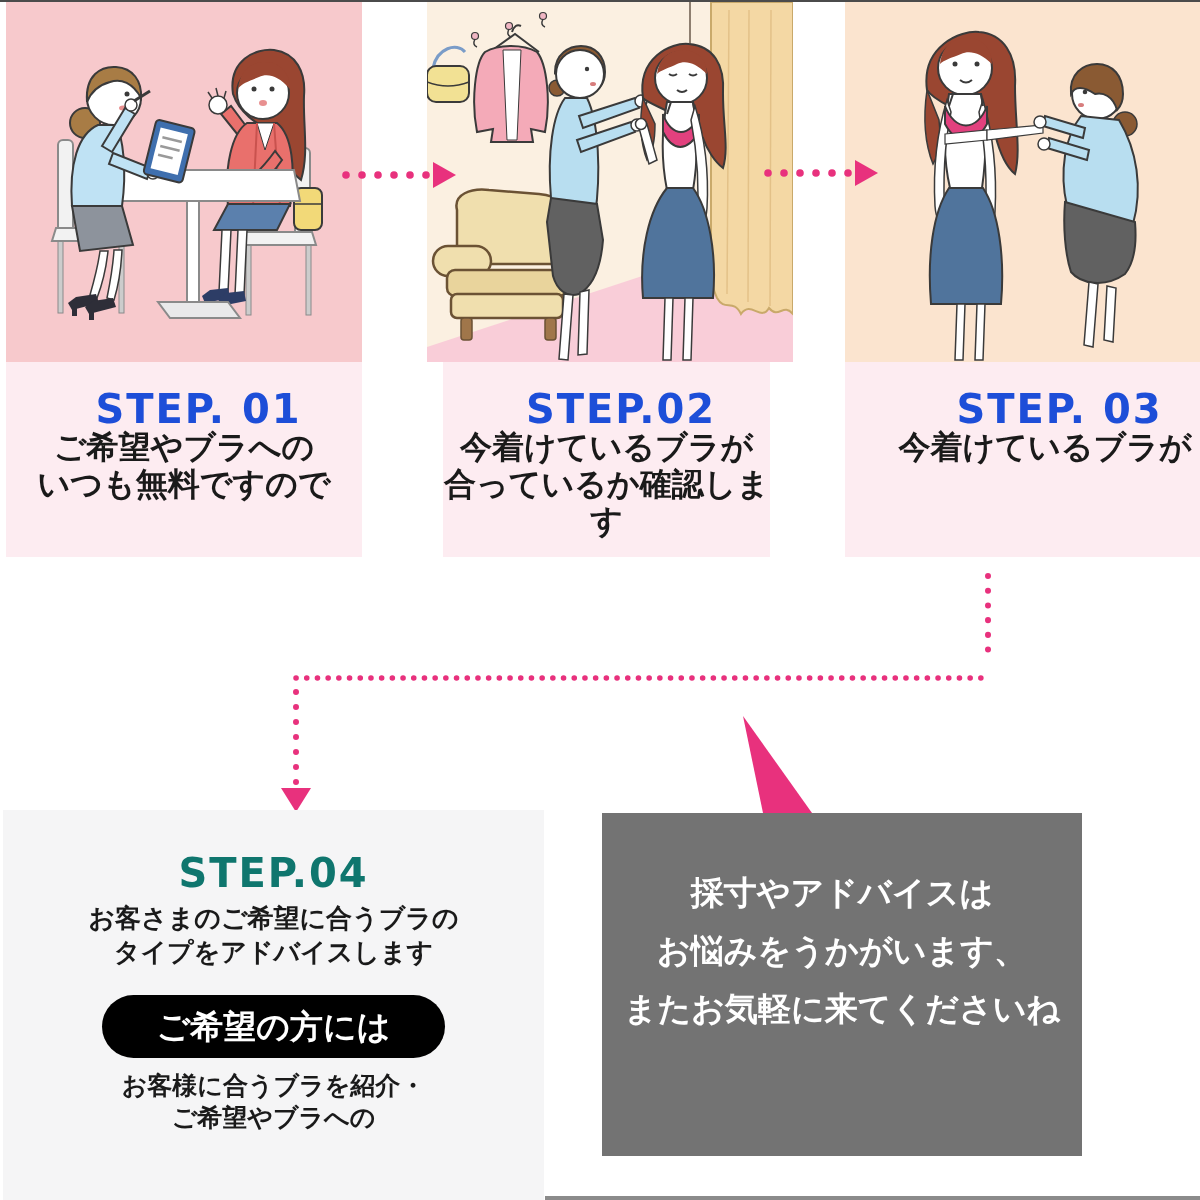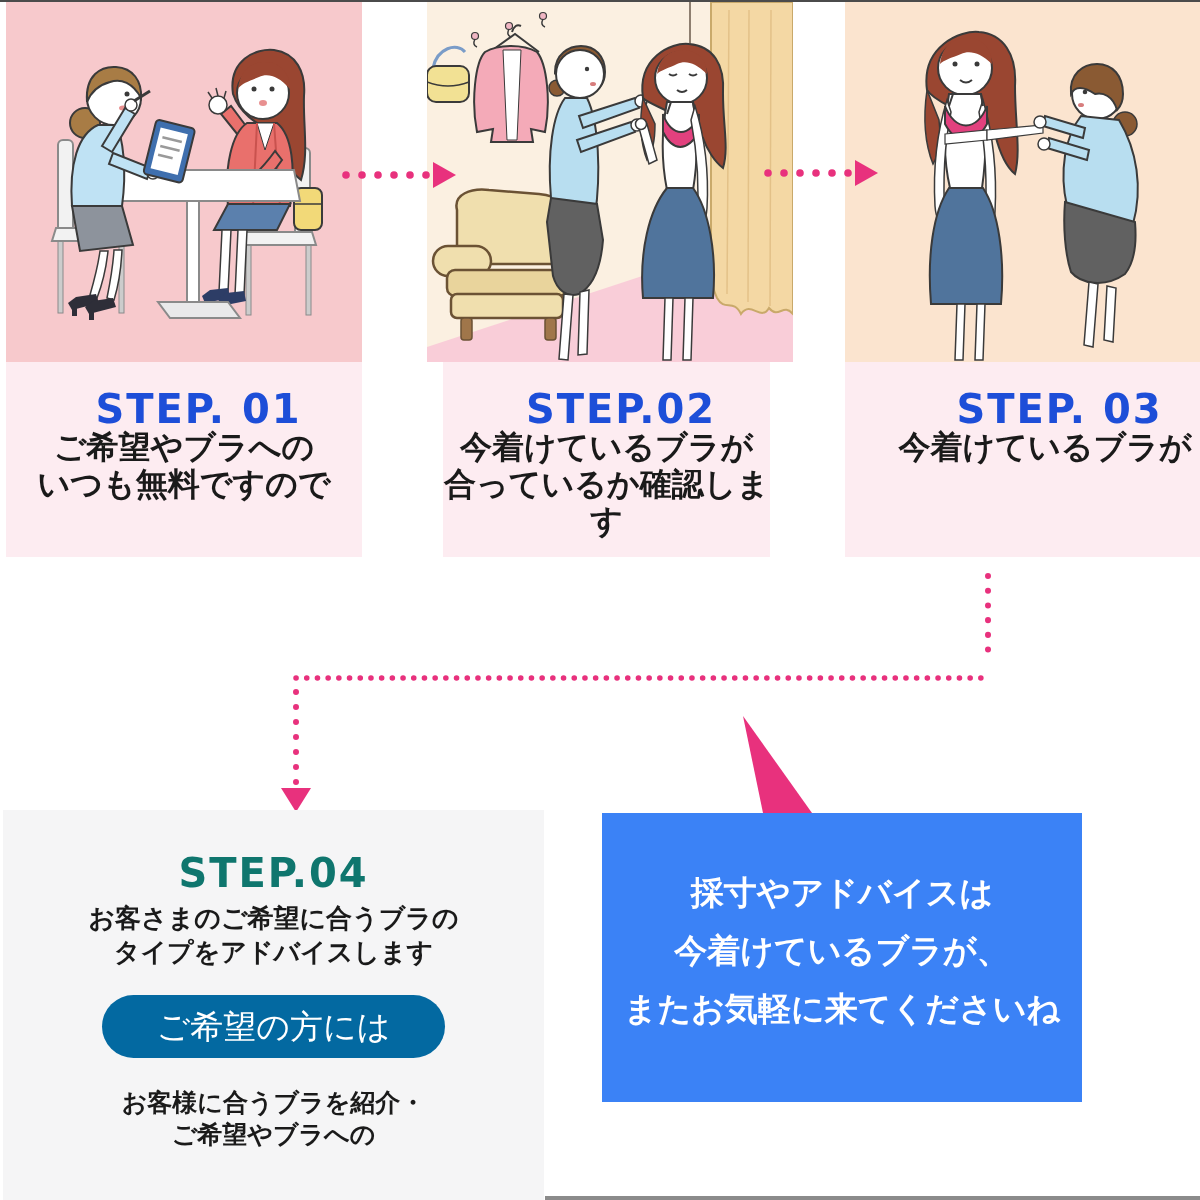--- a/index.html
+++ b/index.html
@@ -26,26 +26,26 @@
   .arrow-svg{position:absolute;width:120px;height:38px;}
   .arrow1{left:340px;top:156px;}
   .arrow2{left:762px;top:154px;}
 
   .connector-svg{position:absolute;left:0;top:0;width:1200px;height:1200px;pointer-events:none;}
 
   .step4-box{position:absolute;left:3px;top:810px;width:541px;height:390px;background:#f5f5f6;text-align:center;}
   .step4-label{margin-top:43px;font-size:40px;font-weight:800;color:#0f766e;letter-spacing:2px;line-height:1;}
   .step4-line{font-size:26px;font-weight:700;color:#1a1a1a;line-height:34px;}
   .step4-line.first{margin-top:8px;}
-  .pill{display:inline-block;margin-top:26px;background:#0369a1;color:#fff;
-        font-size:33px;font-weight:400;line-height:1;padding:15px 54px;border-radius:40px;}
+  .pill{display:inline-block;margin-top:26px;background:#000000;color:#fff;
+        font-size:33px;font-weight:700;line-height:1;padding:15px 54px;border-radius:40px;}
   .note-line{font-size:25px;font-weight:700;color:#1a1a1a;line-height:32px;}
-  .note-line.first{margin-top:29px;}
-
-  .bubble{position:absolute;left:602px;top:813px;width:480px;height:289px;background:#3b82f6;}
+  .note-line.first{margin-top:12px;}
+
+  .bubble{position:absolute;left:602px;top:813px;width:480px;height:343px;background:#737373;}
   .bubble-text{text-align:center;color:#fff;font-weight:800;font-size:33px;line-height:58px;padding-top:51px;}
   .tail-svg{position:absolute;left:718px;top:712px;width:110px;height:103px;}
 </style>
 </head>
 <body>
 
 <div class="stage">
 
   <div class="top-border"></div>
 
@@ -294,19 +294,19 @@
     <div class="note-line first">お客様に合うブラを紹介・</div>
     <div class="note-line">ご希望やブラへの</div>
   </div>
 
   <svg class="tail-svg" viewBox="0 0 110 103">
     <polygon points="25,4 94,101 45,101" fill="#e8317d"></polygon>
   </svg>
   <div class="bubble">
     <div class="bubble-text">
       <div>採寸やアドバイスは</div>
-      <div>今着けているブラが、</div>
+      <div>お悩みをうかがいます、</div>
       <div>またお気軽に来てくださいね</div>
     </div>
   </div>
 
   <div class="bottom-border"></div>
 </div>
 
 </body></html>

